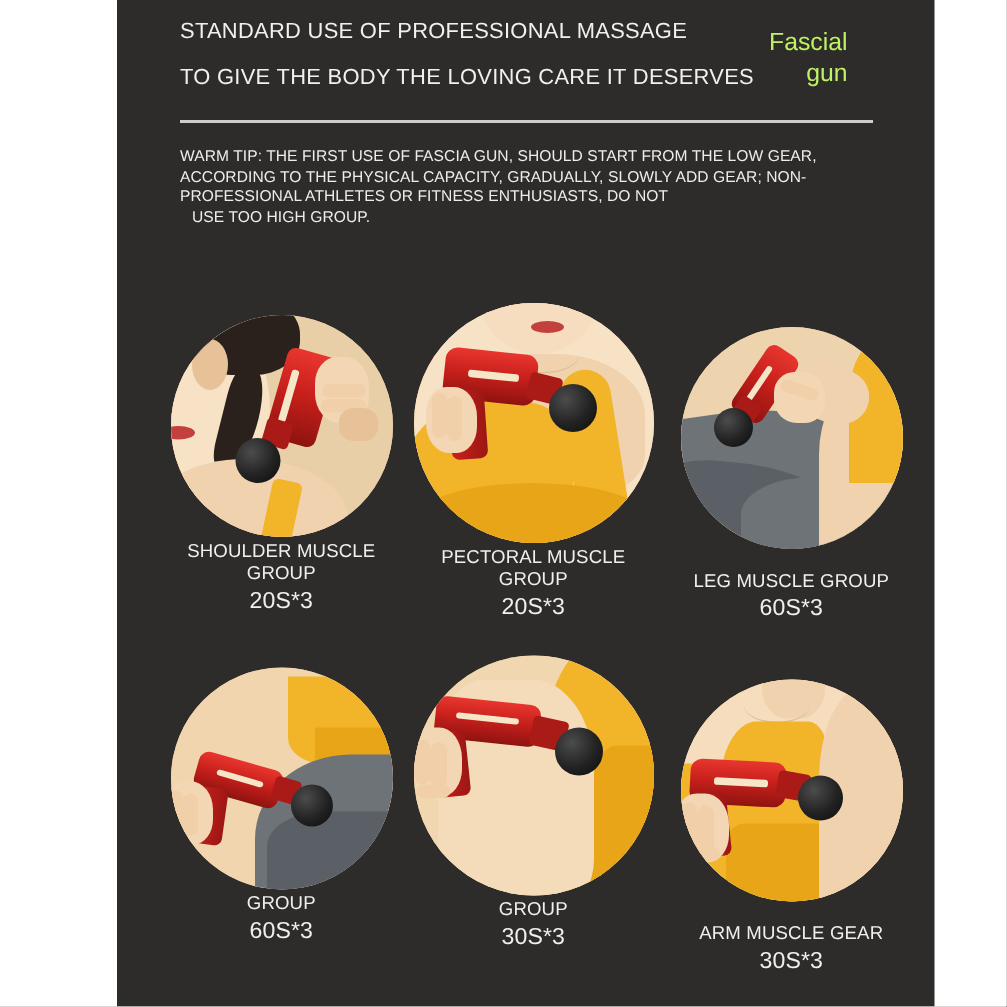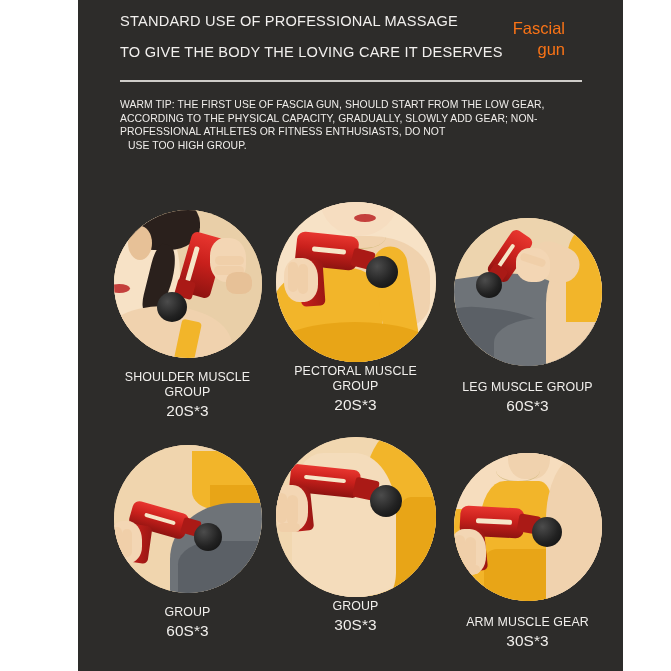--- a/index.html
+++ b/index.html
@@ -49,21 +49,21 @@
     line-height: 31px;
     white-space: nowrap;
   }
   .headline .hl-line { display: block; }
   .brand {
     position: absolute;
     right: 58px;
     top: 18px;
     width: 100px;
     text-align: right;
-    color: #f97316;
+    color: #bef264;
     font-size: 16.5px;
     line-height: 21px;
   }
   .brand span { display: block; }
   .divider {
     position: absolute;
     left: 42px;
     top: 80px;
     width: 462px;
     height: 1.6px;
@@ -119,21 +119,21 @@
 
   .photo {
     position: absolute;
     inset: 0;
     border-radius: 50%;
     overflow: hidden;
     background: #e8cda4;
   }
 
   .caption {
-    margin-top: 12px;
+    margin-top: 2px;
     color: #f1efec;
     font-size: 12.4px;
     line-height: 15px;
     letter-spacing: 0.1px;
   }
   .tile.c1 .caption { margin-top: 2px; }
   .tile.c2 .caption { margin-top: 14px; }
   .caption .cap-name { display: block; }
   .caption .cap-dur {
     display: block;

